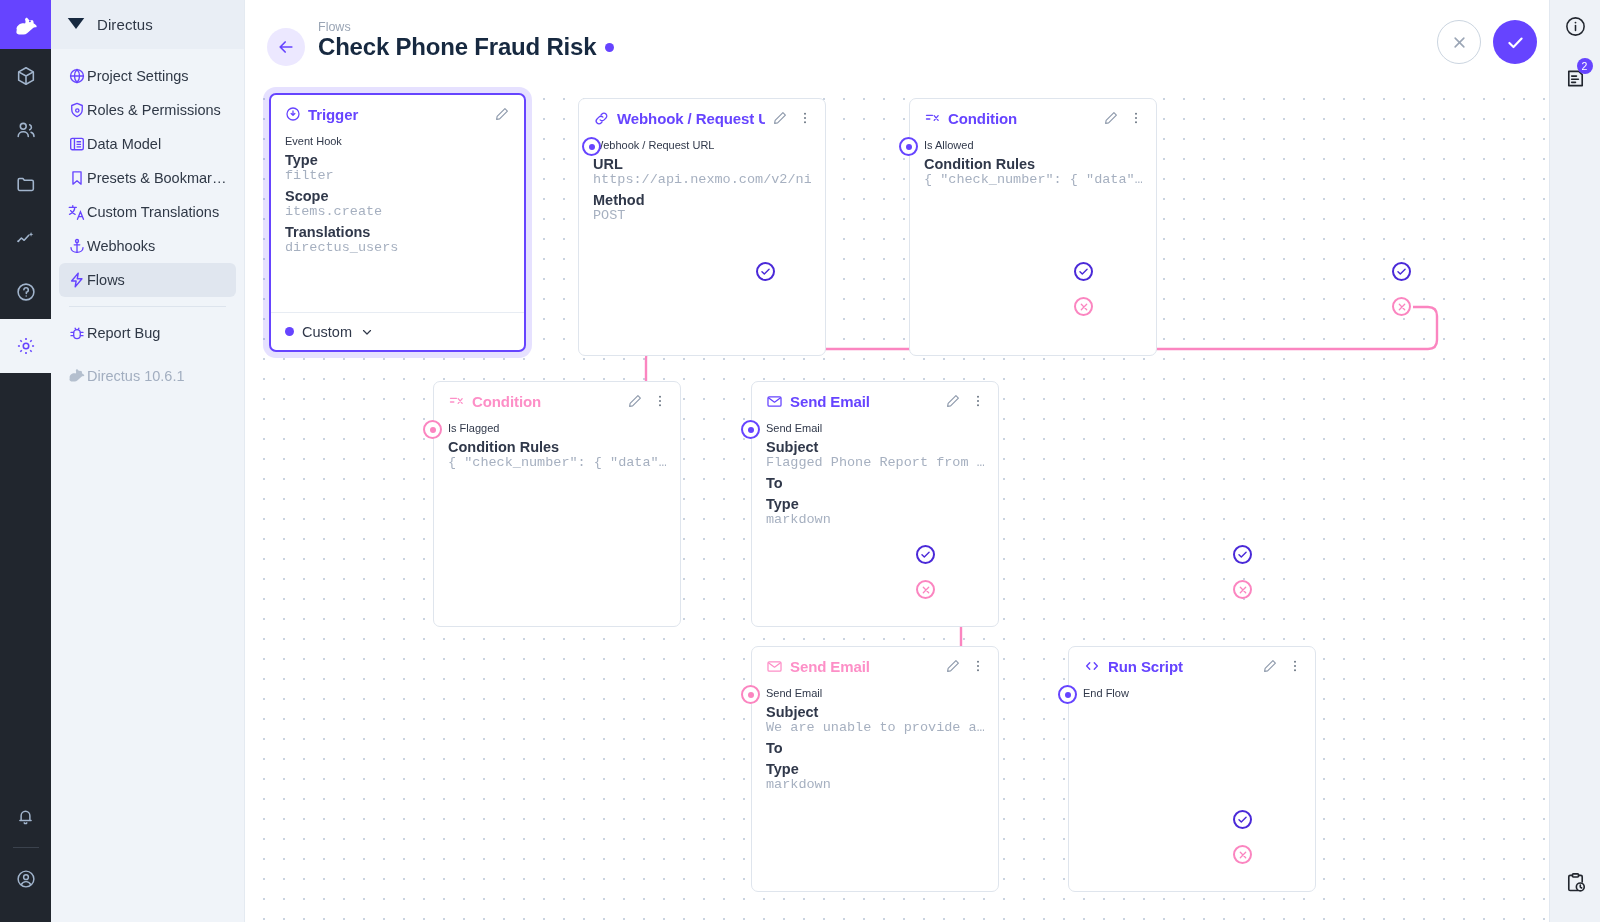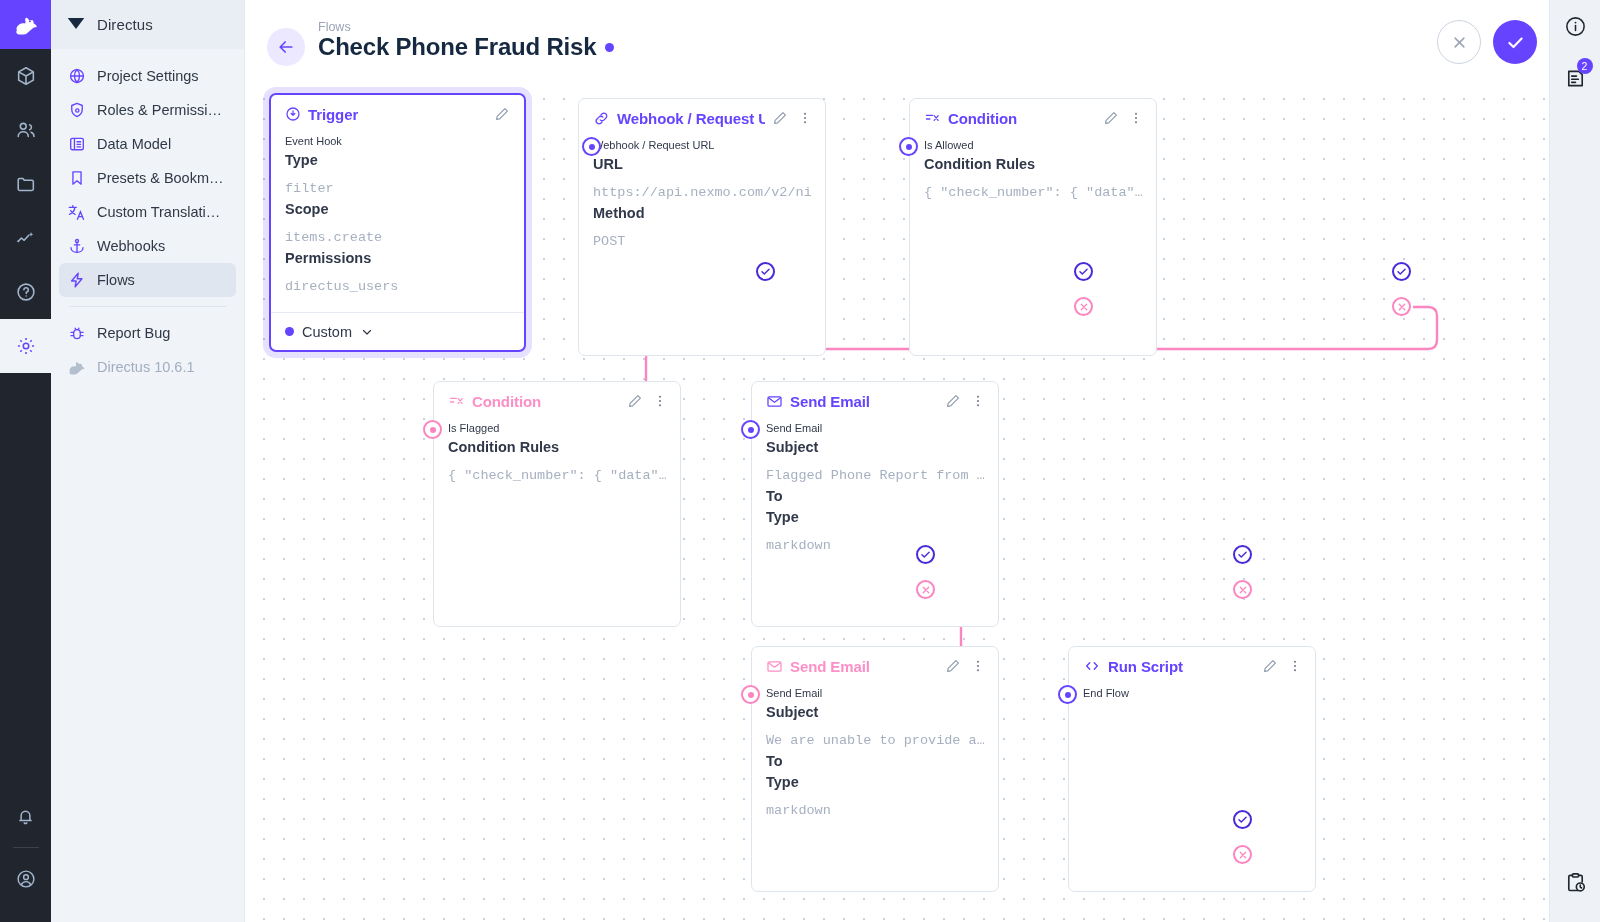--- a/index.html
+++ b/index.html
@@ -36,30 +36,30 @@
     background: #f0f4f9; border-right: 1px solid #e4eaf1;
     display: flex; flex-direction: column;
   }
   .sb-header {
     height: 49px; display: flex; align-items: center; gap: 10px;
     padding: 0 14px; background: #e9eef5;
   }
   .sb-header-title { font-size: 15px; color: #2f3846; letter-spacing: .1px; }
   .sb-list { padding: 10px 8px 0 8px; }
   .sb-item {
-    display: flex; align-items: center; gap: 11px;
+    display: flex; align-items: center; gap: 1px;
     height: 34px; padding: 0 8px; border-radius: 6px;
     font-size: 14.5px; color: #2f3846; cursor: pointer;
   }
   .sb-item.selected { background: #e0e6ef; }
   .sb-item .sbi { width: 19px; height: 19px; display: flex; align-items: center;
                   justify-content: center; color: #6644ff; flex: 0 0 19px; }
   .sb-item .sb-label { white-space: nowrap; overflow: hidden; text-overflow: ellipsis; }
   .sb-divider { height: 1px; background: #dde4ed; margin: 9px 10px; }
-  .sb-item.muted { color: #a2aec0; }
+  .sb-item.muted { color: #a2aec0; align-items: flex-end; }
   .sb-item.muted .sbi { color: #b4bfce; }
 
   
   .main { position: relative; flex: 1 1 auto; height: 922px; background: #ffffff; overflow: hidden; }
 
   .topbar { position: absolute; left: 0; top: 0; right: 0; height: 84px; background: #fff; z-index: 30; }
   .back-btn {
     position: absolute; left: 22px; top: 28px; width: 38px; height: 38px;
     border-radius: 50%; background: #ece8ff; color: #6644ff;
     display: flex; align-items: center; justify-content: center; cursor: pointer;
@@ -122,21 +122,21 @@
     white-space: nowrap; overflow: hidden; letter-spacing: -.1px;
   }
   .p-pink .p-title, .p-pink .p-head-ic { color: #fd8fc7; }
   .p-edit { color: #8d99ab; display: flex; align-items: center; cursor: pointer; margin-right: 2px; }
   .p-menu { color: #6b7684; display: flex; align-items: center; cursor: pointer; }
   .p-body { padding: 2px 14px 10px 14px; }
   .p-name { font-size: 11px; color: #30384a; margin-bottom: 3px; }
   .p-key { font-size: 14.5px; font-weight: bold; color: #30384a; margin-top: 5px; }
   .p-val {
     font-family: "Liberation Mono", monospace; font-size: 13.5px; color: #a6b0c0;
-    margin-top: 13px; white-space: nowrap; overflow: hidden;
+    margin-top: 0; white-space: nowrap; overflow: hidden;
   }
   .p-foot {
     position: absolute; left: 0; right: 0; bottom: 0; height: 38px;
     border-top: 1px solid #e7ecf3; display: flex; align-items: center;
     gap: 8px; padding: 0 14px; font-size: 14.5px; color: #30384a;
   }
   .foot-dot { width: 9px; height: 9px; border-radius: 50%; background: #6644ff; }
 
   
   .port {
@@ -391,21 +391,21 @@
               <path d="M16.4 3.9 20.1 7.6 8.4 19.3l-4.5.8.8-4.5L16.4 3.9z"></path>
             </svg>
           </span>
         </div>
         <div class="p-body">
           <div class="p-name">Event Hook</div>
           <div class="p-key">Type</div>
           <div class="p-val">filter</div>
           <div class="p-key">Scope</div>
           <div class="p-val">items.create</div>
-          <div class="p-key">Permissions</div>
+          <div class="p-key">Translations</div>
           <div class="p-val">directus_users</div>
         </div>
         <div class="p-foot">
           <span class="foot-dot"></span>
           <span>Custom</span>
           <span style="display:flex;color:#30384a;">
             <svg width="14" height="14" viewBox="0 0 24 24" fill="none" stroke="currentColor" stroke-width="2.1" stroke-linecap="round" stroke-linejoin="round">
               <path d="M6 9.5l6 6 6-6"></path>
             </svg>
           </span>

